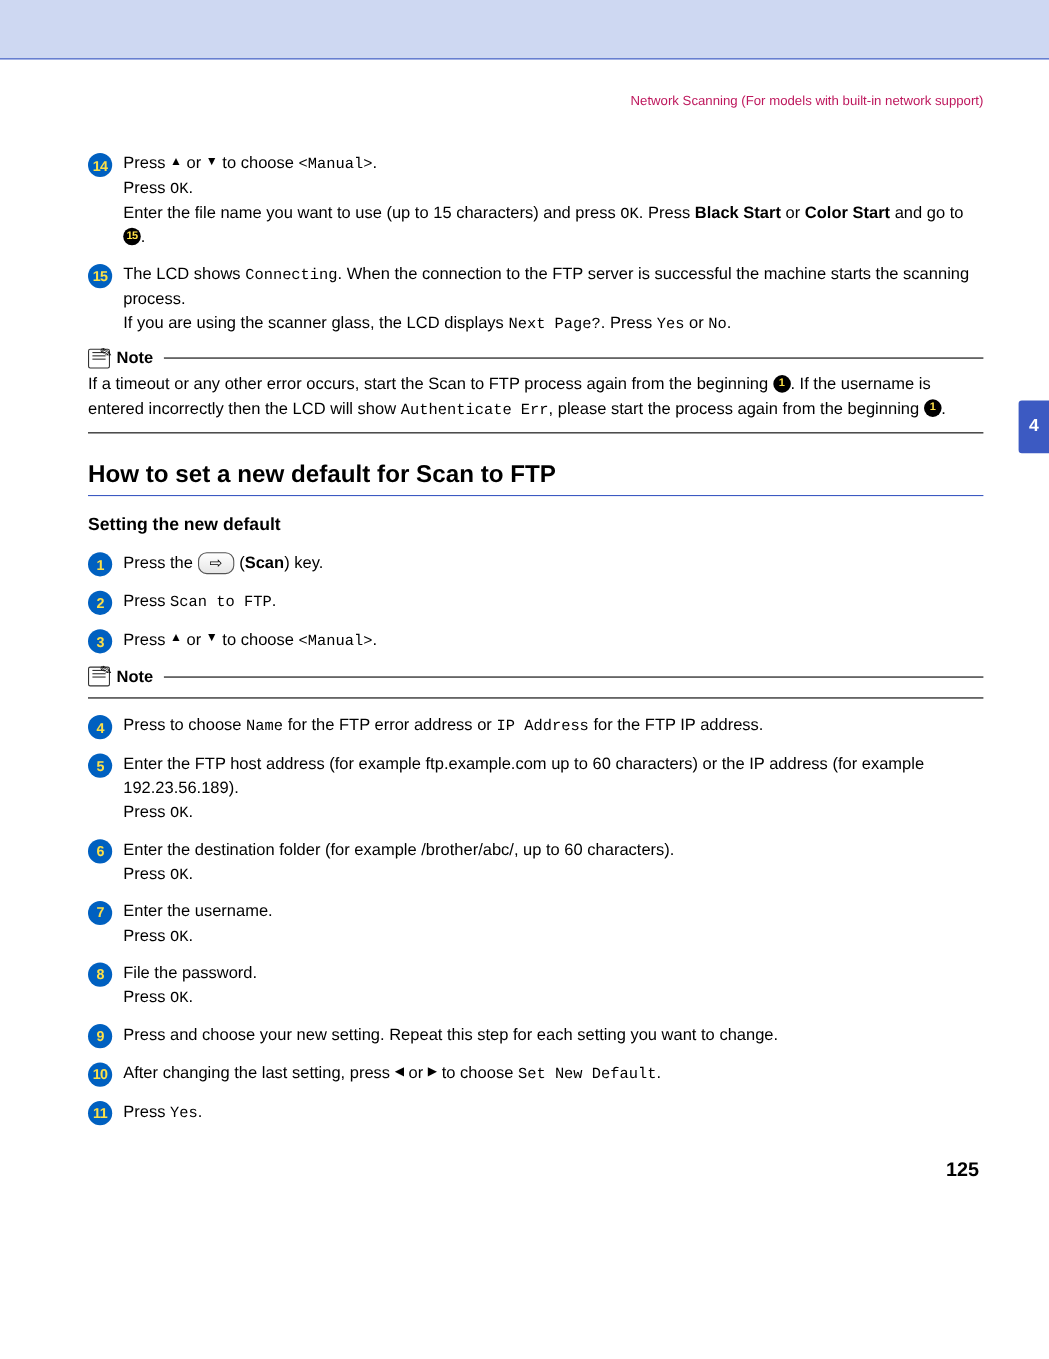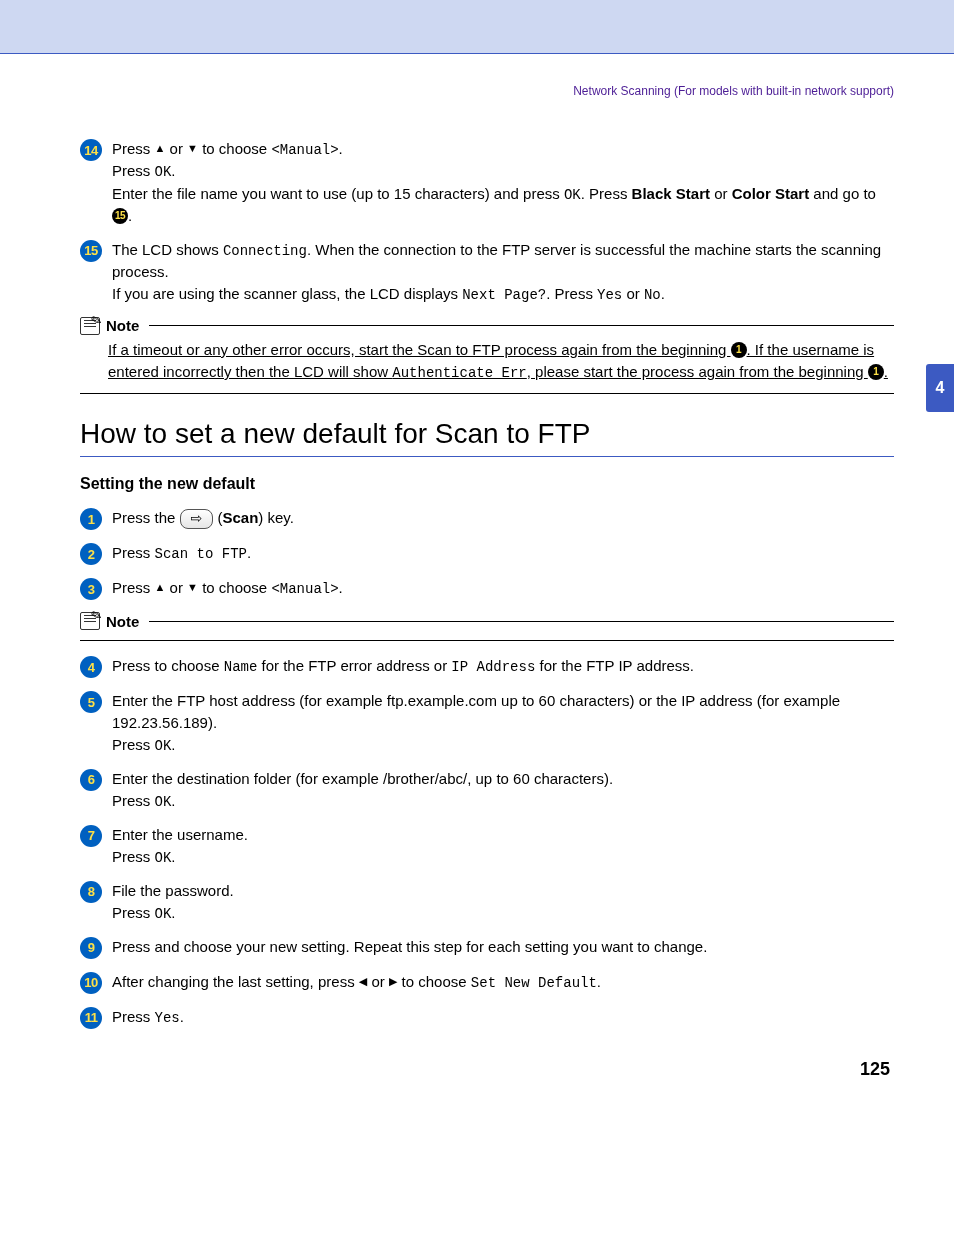--- a/index.html
+++ b/index.html
@@ -1,38 +1,38 @@
 <!DOCTYPE html>
 <html><head>
 <meta charset="utf-8">
 <style>
   * { box-sizing: border-box; margin: 0; padding: 0; }
   body { font-family: Arial, Helvetica, sans-serif; font-size: 15px; color: #000; background: #fff; width: 954px; }
   .top-bar { height: 54px; background: #ced8f2; border-bottom: 1px solid #3c5ac2; }
   .page { padding: 30px 60px 30px 80px; position: relative; }
-  .header-text { text-align: right; font-size: 12px; color: #4c1d95; margin-bottom: 40px; }
+  .header-text { text-align: right; font-size: 12px; color: #be185d; margin-bottom: 40px; }
   .side-tab { position: absolute; right: 0; top: 310px; width: 28px; height: 48px; background: #3c5ac2; color: #fff; display: flex; align-items: center; justify-content: center; font-weight: bold; font-size: 16px; border-radius: 3px 0 0 3px; }
   .step { display: flex; align-items: flex-start; margin-bottom: 12px; }
   .badge { width: 22px; height: 22px; border-radius: 50%; background: #0060c0; color: #fde047; font-weight: bold; font-size: 13px; display: inline-flex; align-items: center; justify-content: center; flex: 0 0 auto; margin-right: 10px; margin-top: 1px; letter-spacing: -0.5px; }
   .badge.sm { width: 16px; height: 16px; font-size: 10px; margin: 0; vertical-align: middle; position: relative; top: -1px; }
   .badge.black { background: #000; }
   .step-body { flex: 1; line-height: 1.45; }
   .mono { font-family: "Courier New", monospace; font-size: 14px; }
   .bold { font-weight: bold; }
   .arrow { font-size: 11px; display: inline-block; vertical-align: middle; position: relative; top: -1px; }
   .note-block { margin: 6px 0 14px 0; }
   .note-head { display: flex; align-items: center; gap: 6px; margin-bottom: 4px; justify-content: center; }
   .note-icon { width: 20px; height: 18px; border: 1px solid #333; border-radius: 2px; position: relative; display: inline-block; }
   .note-icon::before { content: ""; position: absolute; left: 3px; top: 2px; right: 3px; height: 1px; background: #333; box-shadow: 0 3px 0 #333, 0 6px 0 #333; }
   .note-icon::after { content: "✎"; position: absolute; right: -3px; top: -5px; font-size: 13px; transform: rotate(-15deg); }
   .note-label { font-weight: bold; font-size: 15px; }
   .note-line { flex: 1; height: 1px; background: #000; margin-left: 4px; }
-  .note-body { margin-left: 28px; line-height: 1.45; text-decoration: underline; }
+  .note-body { line-height: 1.45; }
   .note-end { height: 1px; background: #000; margin-top: 10px; margin-left: 0; }
-  .h2 { font-size: 28px; font-weight: normal; margin: 24px 0 6px 0; }
+  .h2 { font-size: 22px; font-weight: bold; margin: 24px 0 6px 0; }
   .h2-rule { height: 1px; background: #3c5ac2; margin-bottom: 18px; }
   .h3 { font-size: 16px; font-weight: bold; margin: 18px 0 14px 0; }
   .intro { margin-bottom: 12px; line-height: 1.45; }
   .scan-key { display: inline-block; border: 1px solid #555; border-radius: 8px; padding: 1px 10px; background: linear-gradient(#fff,#e6e6e6); vertical-align: middle; font-size: 14px; line-height: 1.1; }
   .page-num { text-align: right; font-weight: bold; font-size: 18px; margin-top: 30px; padding-right: 4px; }
 </style>
 </head>
 <body>
 
 <div class="top-bar"></div>

